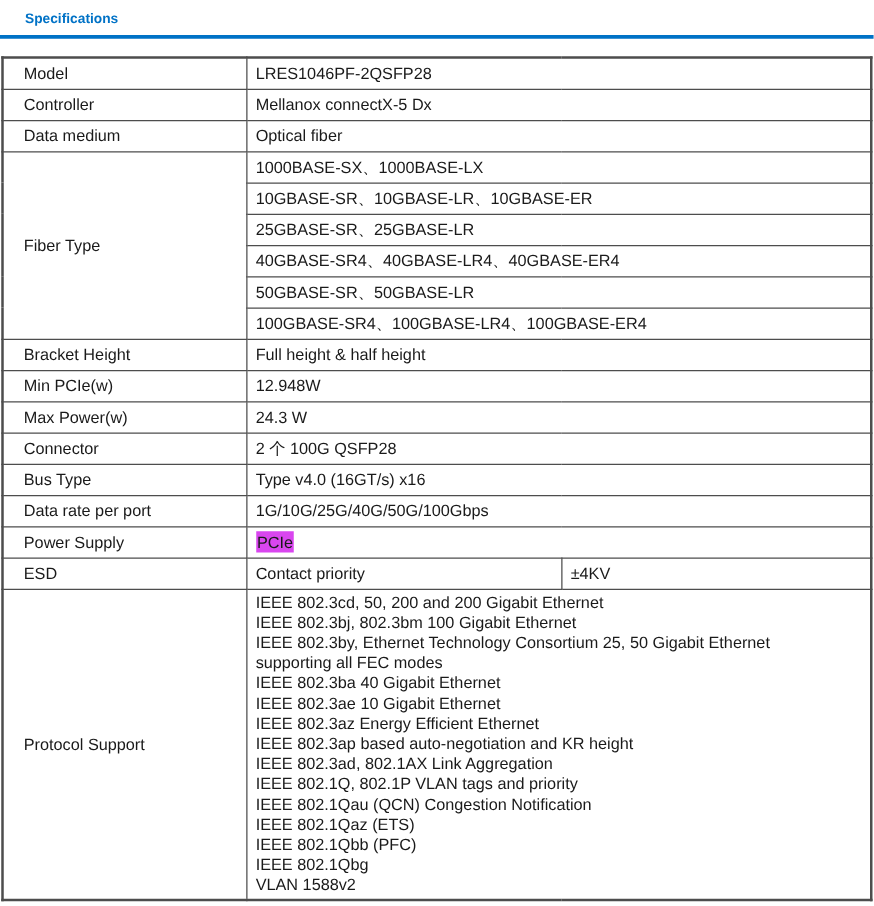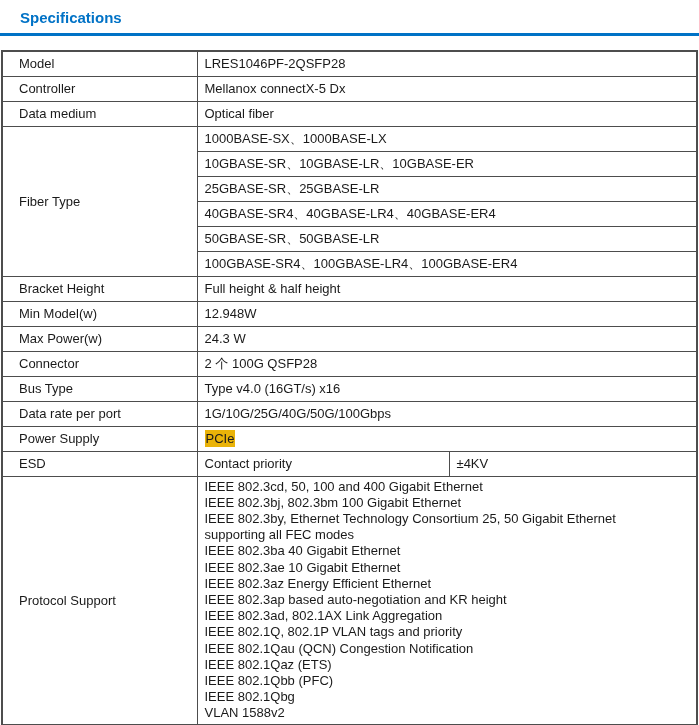--- a/index.html
+++ b/index.html
@@ -7,21 +7,21 @@
     margin: 0; padding: 0;
     width: 699px; height: 725px;
     background: #ffffff;
     font-family: "Liberation Sans", sans-serif;
     color: #1a1a1a;
     overflow: hidden;
   }
   .page-title {
     margin: 0;
     padding: 9px 0 0 20px;
-    font-size: 15px;
+    font-size: 11px;
     font-weight: bold;
     color: #0072C6;
   }
   .title-rule {
     margin-top: 7px;
     height: 3px;
     width: 699px;
     background: #0072C6;
   }
   table.spec-table {
@@ -46,21 +46,21 @@
   }
   .spec-table td.protocol-cell {
     height: auto;
     vertical-align: top;
     line-height: 16.2px;
     padding-top: 2px;
     padding-bottom: 2px;
     white-space: normal;
   }
   .hl {
-    background: #eab308;
+    background: #d946ef;
     padding: 1px 1px;
   }
   .protocol-line { white-space: nowrap; }
 </style>
 </head>
 <body>
 
 <div class="page">
   <h2 class="page-title">Specifications</h2>
   <div class="title-rule"></div>
@@ -103,21 +103,21 @@
       </tr>
       <tr>
         <td colspan="2">100GBASE-SR4、100GBASE-LR4、100GBASE-ER4</td>
       </tr>
 
       <tr>
         <td class="lbl">Bracket Height</td>
         <td colspan="2">Full height &amp; half height</td>
       </tr>
       <tr>
-        <td class="lbl">Min Model(w)</td>
+        <td class="lbl">Min PCIe(w)</td>
         <td colspan="2">12.948W</td>
       </tr>
       <tr>
         <td class="lbl">Max Power(w)</td>
         <td colspan="2">24.3 W</td>
       </tr>
       <tr>
         <td class="lbl">Connector</td>
         <td colspan="2">2 个 100G QSFP28</td>
       </tr>
@@ -136,21 +136,21 @@
         </td>
       </tr>
       <tr>
         <td class="lbl">ESD</td>
         <td>Contact priority</td>
         <td>±4KV</td>
       </tr>
       <tr>
         <td class="lbl">Protocol Support</td>
         <td colspan="2" class="protocol-cell">
-          <div class="protocol-line">IEEE 802.3cd, 50, 100 and 400 Gigabit Ethernet</div>
+          <div class="protocol-line">IEEE 802.3cd, 50, 200 and 200 Gigabit Ethernet</div>
           <div class="protocol-line">IEEE 802.3bj, 802.3bm 100 Gigabit Ethernet</div>
           <div class="protocol-line">IEEE 802.3by, Ethernet Technology Consortium 25, 50 Gigabit Ethernet</div>
           <div class="protocol-line">supporting all FEC modes</div>
           <div class="protocol-line">IEEE 802.3ba 40 Gigabit Ethernet</div>
           <div class="protocol-line">IEEE 802.3ae 10 Gigabit Ethernet</div>
           <div class="protocol-line">IEEE 802.3az Energy Efficient Ethernet</div>
           <div class="protocol-line">IEEE 802.3ap based auto-negotiation and KR height</div>
           <div class="protocol-line">IEEE 802.3ad, 802.1AX Link Aggregation</div>
           <div class="protocol-line">IEEE 802.1Q, 802.1P VLAN tags and priority</div>
           <div class="protocol-line">IEEE 802.1Qau (QCN) Congestion Notification</div>

